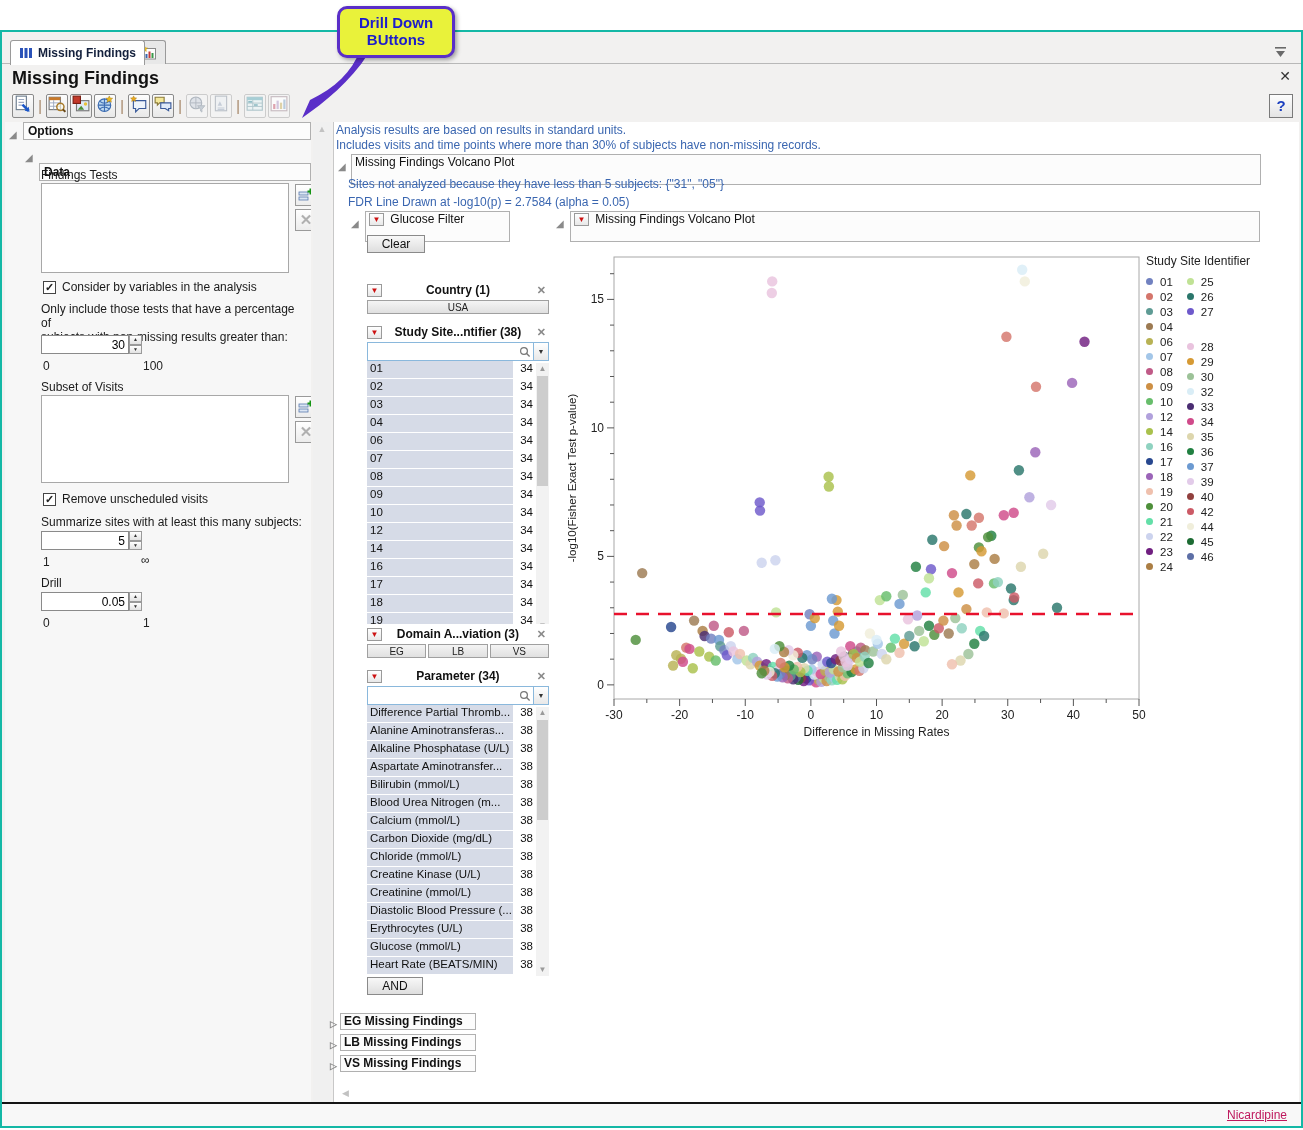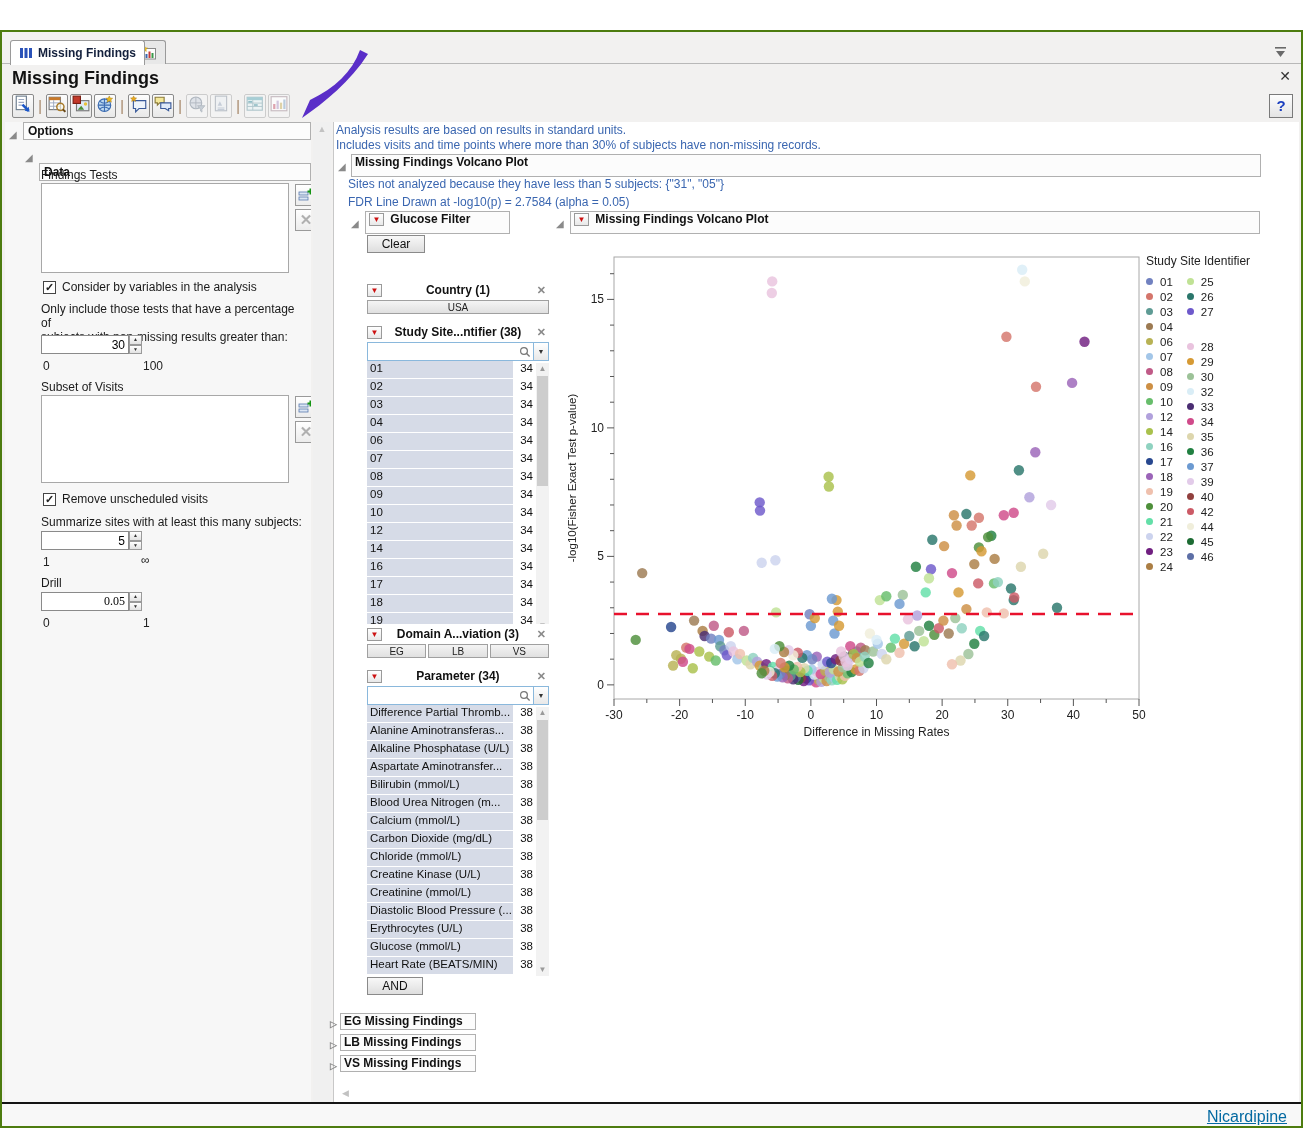--- a/index.html
+++ b/index.html
@@ -1,21 +1,21 @@
 <!DOCTYPE html>
 <html><head>
 <meta charset="utf-8">
 <style>
   * { box-sizing: border-box; margin: 0; padding: 0; }
   html,body { width:1303px; height:1130px; background:#fff; font-family:"Liberation Sans", sans-serif; }
   #stage { position:absolute; left:0; top:0; width:1303px; height:1130px; overflow:hidden; background:#fff; }
 
   
   #window { position:absolute; left:0; top:30px; width:1303px; height:1098px;
-            border:2px solid #4d7c0f; background:#f2f1f0; }
+            border:2px solid #14b8a6; background:#f2f1f0; }
   .abs { position:absolute; }
 
   
   .tabstrip { position:absolute; left:0; top:6px; width:100%; height:26px; border-bottom:1px solid #b8b8b8; background:#f2f1f0; }
   .tab { position:absolute; top:2px; height:24px; border:1px solid #9a9a9a; border-bottom:none; border-radius:3px 3px 0 0;
          background:#e8e8e8; display:flex; align-items:center; gap:5px; padding:0 8px; font-size:12px; color:#1a1a2e; }
   .tab.active { background:#fff; height:25px; z-index:2; font-weight:bold; color:#13203c; }
   .pin-icon { position:absolute; right:14px; top:8px; width:13px; height:12px; }
 
   
@@ -47,21 +47,21 @@
   .spin span { flex:1; border:1px solid #9a9a9a; background:linear-gradient(#fff,#e2e2e2); font-size:5px; line-height:7px; text-align:center; color:#333; }
   .scalelbl { font-size:12px; color:#222; }
 
   
   .vscroll-strip { position:absolute; left:311px; top:90px; width:18px; height:1000px; background:#f0f0f0; }
   .scroll-arrow { color:#c2c2c2; font-size:9px; text-align:center; }
 
   
   #main { position:absolute; left:331px; top:90px; width:966px; height:980px; background:#fff; border-left:1px solid #c8c8c8; }
   .note { font-size:12px; color:#3a66b0; }
-  .hdrbar { position:absolute; border:1px solid #b0b0b0; background:#fcfcfc; font-weight:bold; font-size:12px; color:#111; height:23px; line-height:15px; padding-left:3px; }
+  .hdrbar { position:absolute; border:1px solid #b0b0b0; background:#fcfcfc; font-weight:normal; font-size:12px; color:#111; height:31px; line-height:15px; padding-left:3px; }
   .redmenu { display:inline-block; width:15px; height:13px; border:1px solid #9a9a9a; background:linear-gradient(#fff,#e8e8e8);
              text-align:center; line-height:11px; font-size:8px; color:#cc1111; vertical-align:middle; }
   .pushbtn { border:1px solid #8a8a8a; background:linear-gradient(#f8f8f8,#dedede); font-size:12px; color:#111; text-align:center; }
 
   
   .fpanel { position:absolute; left:33px; width:182px; background:#fff; }
   .fpanel-hdr { display:flex; align-items:center; height:20px; font-weight:bold; font-size:12px; color:#111; }
   .fpanel-hdr .title { flex:1; text-align:center; }
   .fpanel-hdr .fx { color:#8a8a8a; font-size:11px; padding:0 3px; }
   .valbtn { border:1px solid #a0a0a0; background:linear-gradient(#f4f4f4,#e0e0e0); font-size:10px; text-align:center; height:14px; line-height:13px; color:#222; }
@@ -77,35 +77,39 @@
   .fsb .sa { position:absolute; left:0; width:13px; height:12px; color:#9a9a9a; font-size:8px; text-align:center; line-height:12px; }
 
   
   .bsec { position:absolute; left:6px; width:136px; height:17px; border:1px solid #b0b0b0; background:#fcfcfc;
           font-weight:bold; font-size:12px; line-height:15px; padding-left:3px; color:#111; }
   .bsec .tri { position:absolute; left:-11px; top:3px; color:#8a8a8a; font-size:9px; }
 
   
   #statusbar { position:absolute; left:0; bottom:0; width:100%; height:24px; background:#f8f8f8;
                border-top:2px solid #141414; }
-  #statusbar a { position:absolute; right:14px; top:4px; font-size:16px; color:#0369a1; text-decoration:underline; }
+  #statusbar a { position:absolute; right:14px; top:4px; font-size:12px; color:#be185d; text-decoration:underline; }
 
   
   #callout { position:absolute; left:337px; top:6px; width:118px; height:52px; background:#e9f23a; border:3px solid #5a2ec8;
              border-radius:10px; text-align:center; font-weight:bold; font-size:15px; color:#1c1ccc; padding-top:5px;
              box-shadow:2px 2px 4px rgba(0,0,0,.35); z-index:10; }
   #callout-tail { position:absolute; left:280px; top:40px; z-index:9; }
 
   svg text { font-family:"Liberation Sans", sans-serif; }
 </style>
 </head>
 <body>
 
 <div id="stage">
 
+  <div id="callout">
+    <div>Drill Down</div>
+    <div>BUttons</div>
+  </div>
   <svg id="callout-tail" width="130" height="90" viewBox="0 0 130 90">
     <path d="M88 14 C 70 42 45 62 22 78 L30 60 C 55 48 72 32 80 10 Z" fill="#5a2ec8"></path>
   </svg>
 
   <div id="window">
 
     <div class="tabstrip">
       <div class="tab active" style="left:8px;">
         <svg width="14" height="14" viewBox="0 0 14 14">
           <rect x="1" y="2" width="3" height="10" fill="#2a52b8"></rect>
@@ -274,21 +278,21 @@
       <div class="lbl abs" style="left:36px; top:393px;">Summarize sites with at least this many subjects:</div>
       <input class="numinput abs" style="left: 36px; top: 409px; width: 88px;" value="5">
       <div class="spin abs" style="left:124px; top:409px;">
           <span>▲</span>
           <span>▼</span>
         </div>
       <div class="scalelbl abs" style="left:38px; top:433px;">1</div>
       <div class="scalelbl abs" style="left:136px; top:431px;">∞</div>
 
       <div class="lbl abs" style="left:36px; top:454px;">Drill</div>
-      <input class="numinput abs" style="left: 36px; top: 470px; width: 88px; font-family: Liberation Serif, serif;" value="0.05">
+      <input class="numinput abs" style="left: 36px; top: 470px; width: 88px;" value="0.05">
       <div class="spin abs" style="left:124px; top:470px;">
           <span>▲</span>
           <span>▼</span>
         </div>
       <div class="scalelbl abs" style="left:38px; top:494px;">0</div>
       <div class="scalelbl abs" style="left:138px; top:494px;">1</div>
     </div>
 
     <div class="vscroll-strip">
       <div class="scroll-arrow" style="margin-top:2px;">▲</div>

